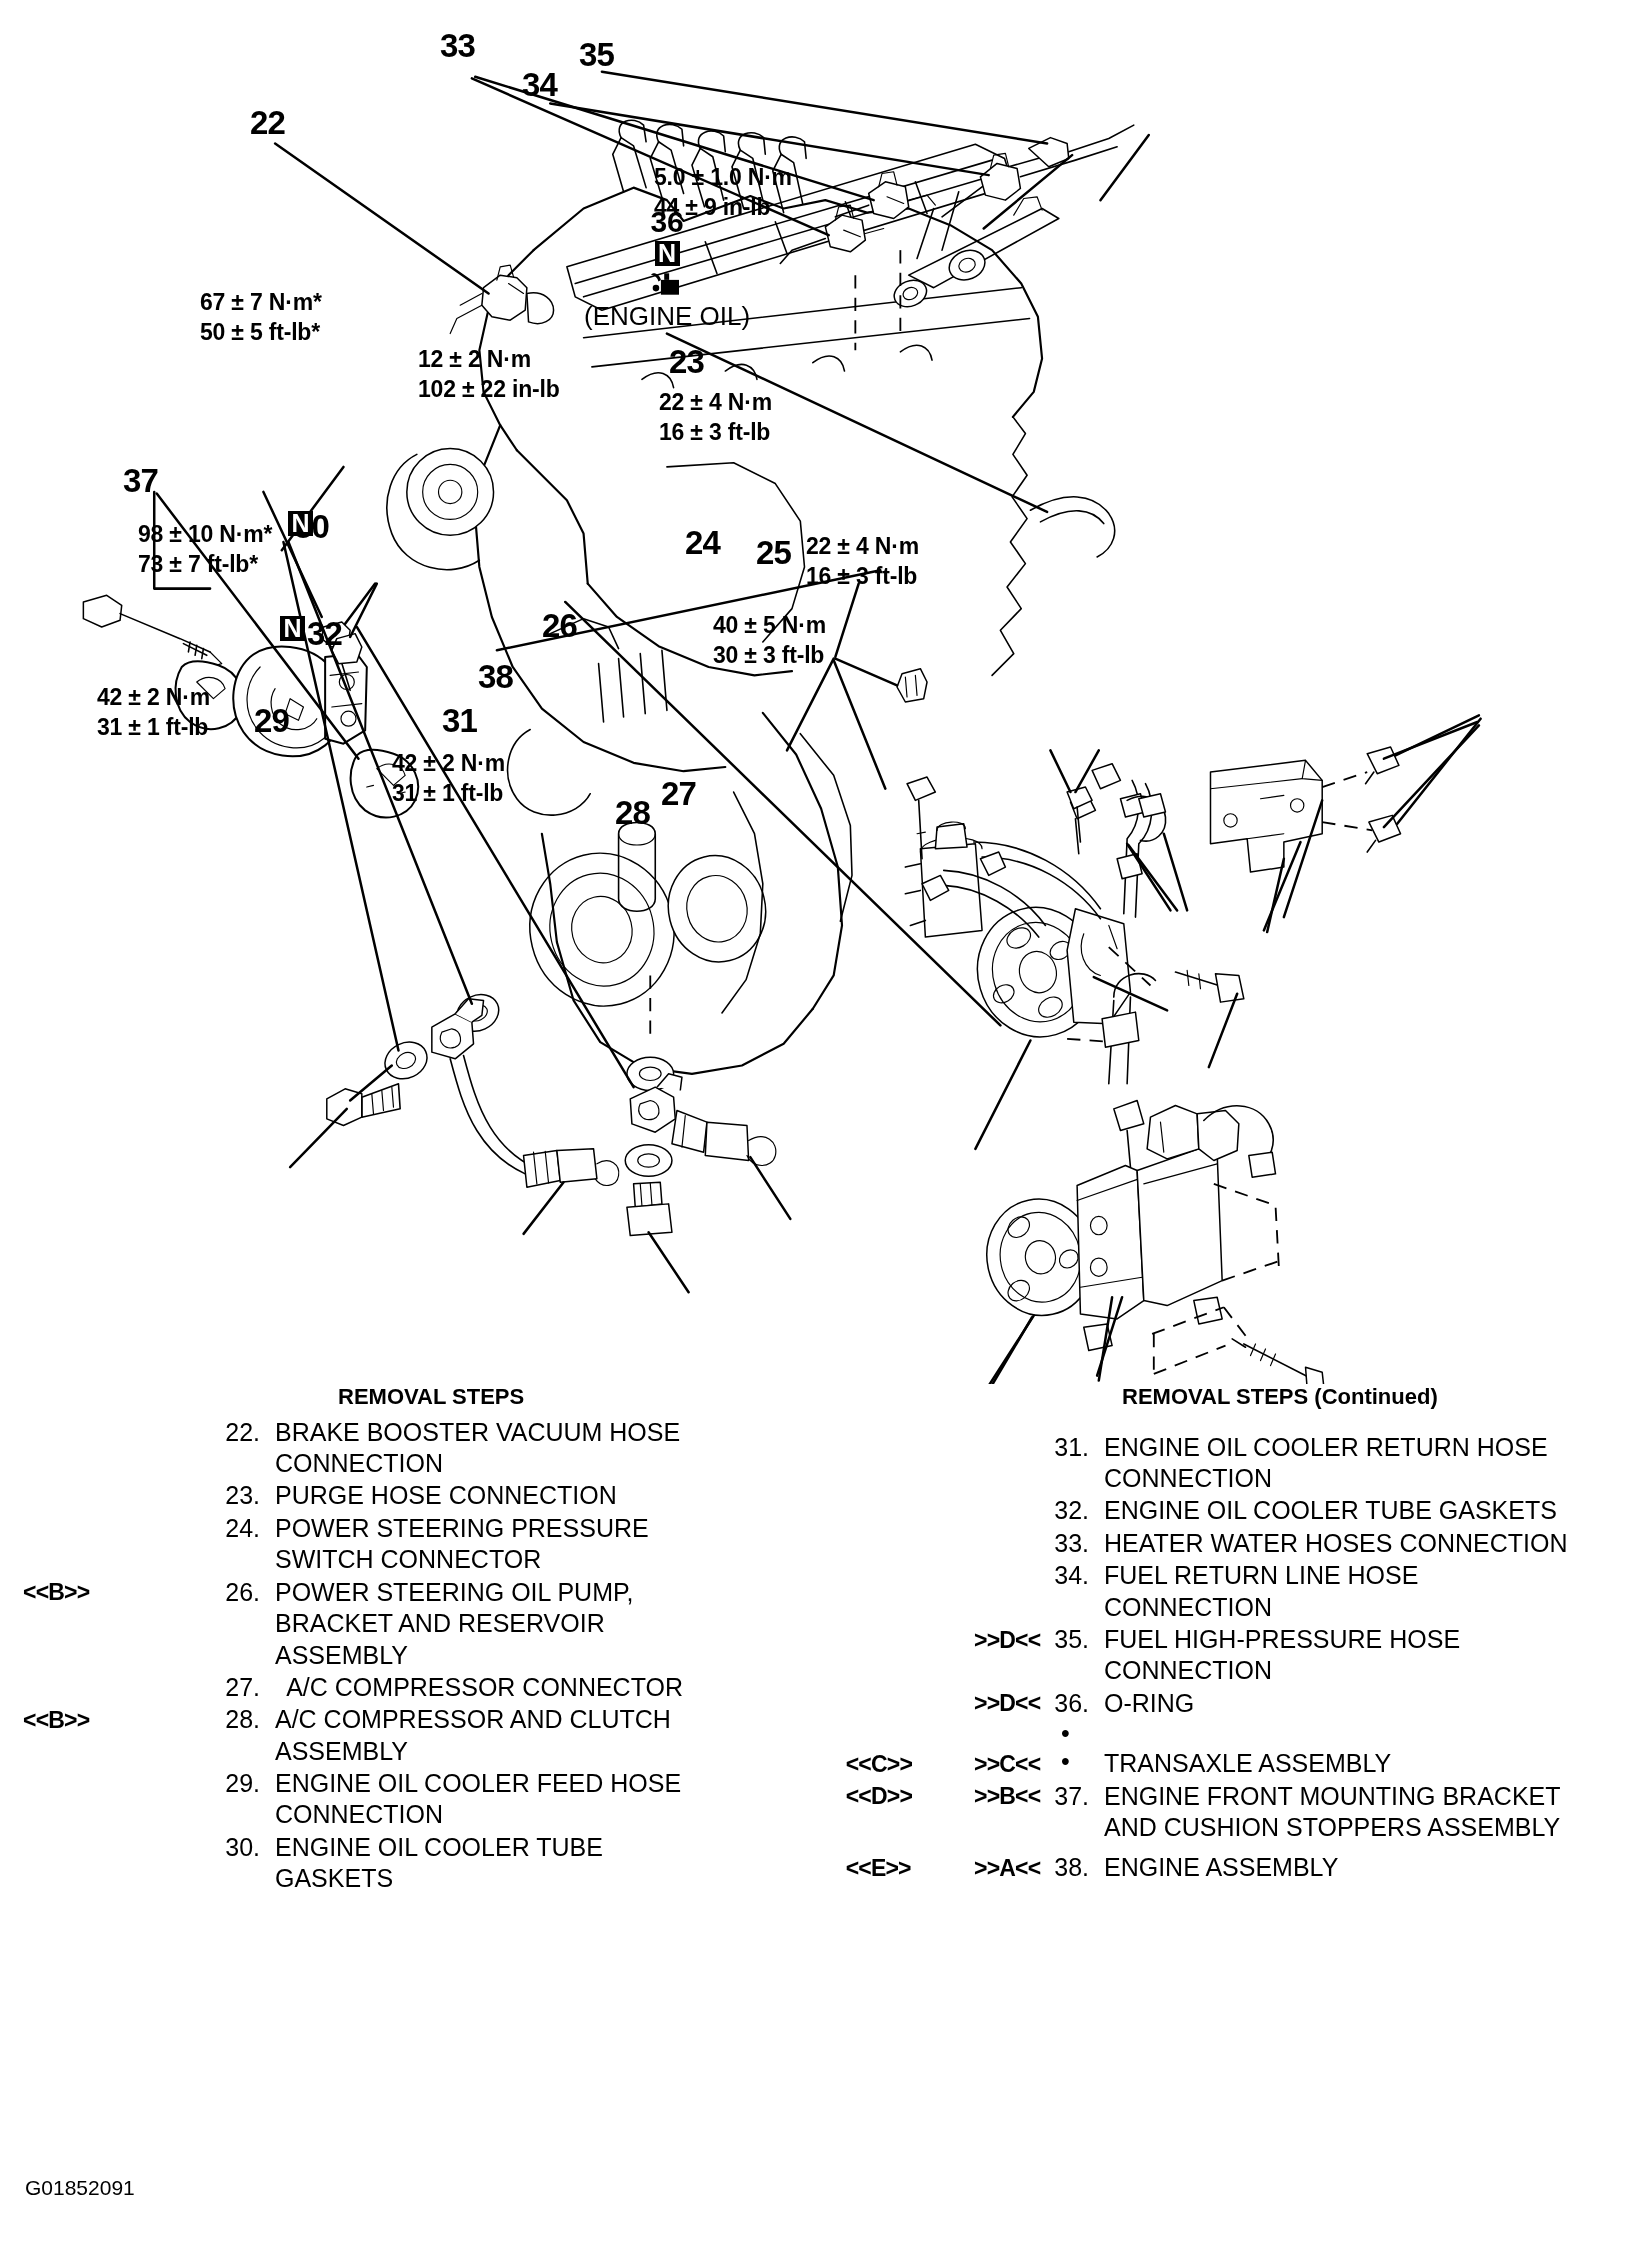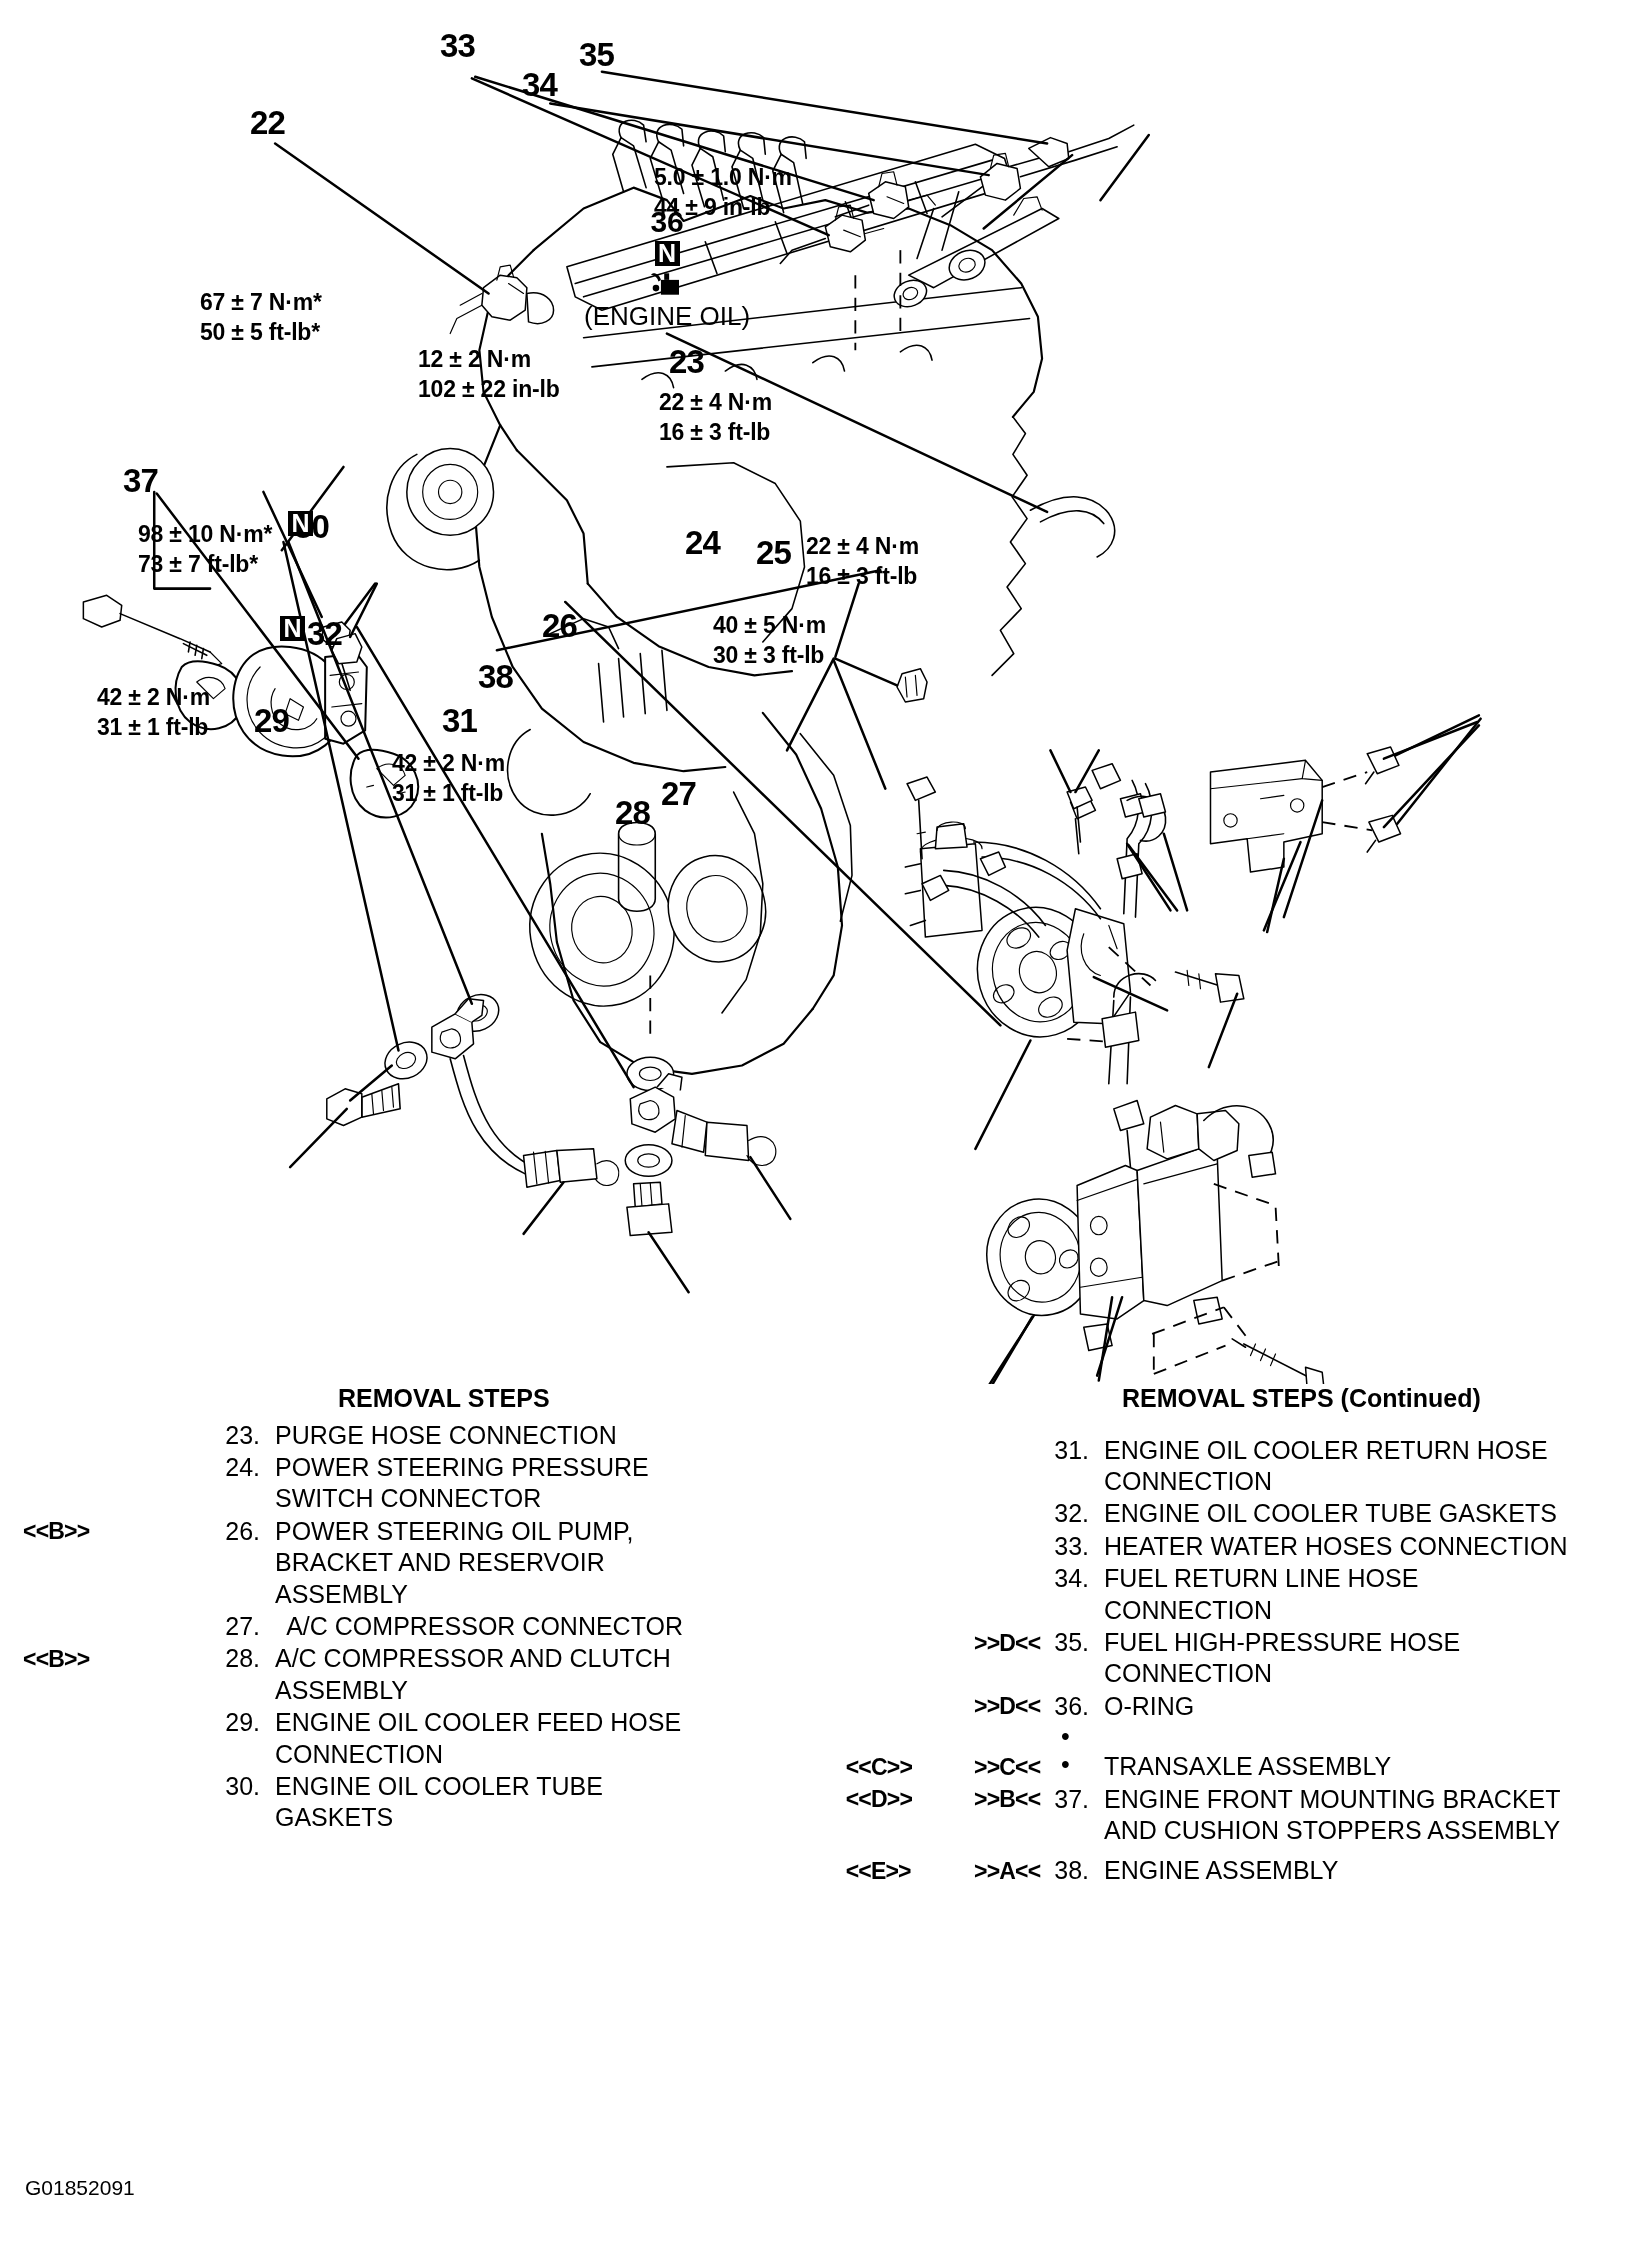--- a/index.html
+++ b/index.html
@@ -14,21 +14,21 @@
   .cnum{font-weight:bold;font-size:33px;line-height:1;letter-spacing:-0.8px;}
   
   .torque{font-weight:bold;font-size:23px;line-height:1.30;white-space:nowrap;letter-spacing:-0.2px;}
   
   .nbadge{display:inline-block;background:#000;color:#fff;font-weight:bold;
           font-size:25px;line-height:25px;width:25px;height:25px;text-align:center;
           vertical-align:middle;}
   .oilnote{font-weight:bold;font-size:30px;line-height:1;white-space:nowrap;flex-direction:column;}
   .oilnote .paren{font-weight:normal;font-size:26px;}
   
-  .listhead{font-weight:bold;font-size:25px;letter-spacing:0px;white-space:nowrap;}
+  .listhead{font-weight:bold;font-size:22px;letter-spacing:0px;white-space:nowrap;}
   .steps{font-size:25px;line-height:1.26;}
   .steprow{display:flex;align-items:flex-start;margin-bottom:0.8px;}
   .stepnum{width:62px;flex:0 0 62px;text-align:right;padding-right:15px;box-sizing:border-box;}
   .steptext{flex:1;}
   .bulletnum{width:62px;flex:0 0 62px;text-align:center;padding-right:15px;box-sizing:border-box;
              font-size:25px;line-height:1.1;}
   .marker{font-weight:bold;font-size:23px;white-space:nowrap;letter-spacing:-0.8px;}
   .figid{font-size:21px;letter-spacing:0px;}
   svg{display:block;}
   .ln{fill:none;stroke:#000;stroke-width:2.6;stroke-linecap:round;stroke-linejoin:round;}
@@ -530,20 +530,25 @@
     <div>42 ± 2 N·m</div>
     <div>31 ± 1 ft-lb</div>
   </div>
 
 </div>
 
 <div class="abs" style="left:0px;top:1384px;width:800px;">
   <div class="listhead" style="margin-left:338px;">REMOVAL STEPS</div>
   <div class="steps" style="margin-top:6.7px;">
 
+    <div class="steprow">
+      <div class="abs marker" style="left:23px;"></div>
+      <div class="stepnum" style="margin-left:213px;">22.</div>
+      <div class="steptext" style="max-width:408px;">BRAKE BOOSTER VACUUM HOSE CONNECTION</div>
+    </div>
 
     <div class="steprow">
       <div class="stepnum" style="margin-left:213px;">23.</div>
       <div class="steptext" style="max-width:408px;">PURGE HOSE CONNECTION</div>
     </div>
 
     <div class="steprow">
       <div class="stepnum" style="margin-left:213px;">24.</div>
       <div class="steptext" style="max-width:408px;">POWER STEERING PRESSURE SWITCH CONNECTOR</div>
     </div>

